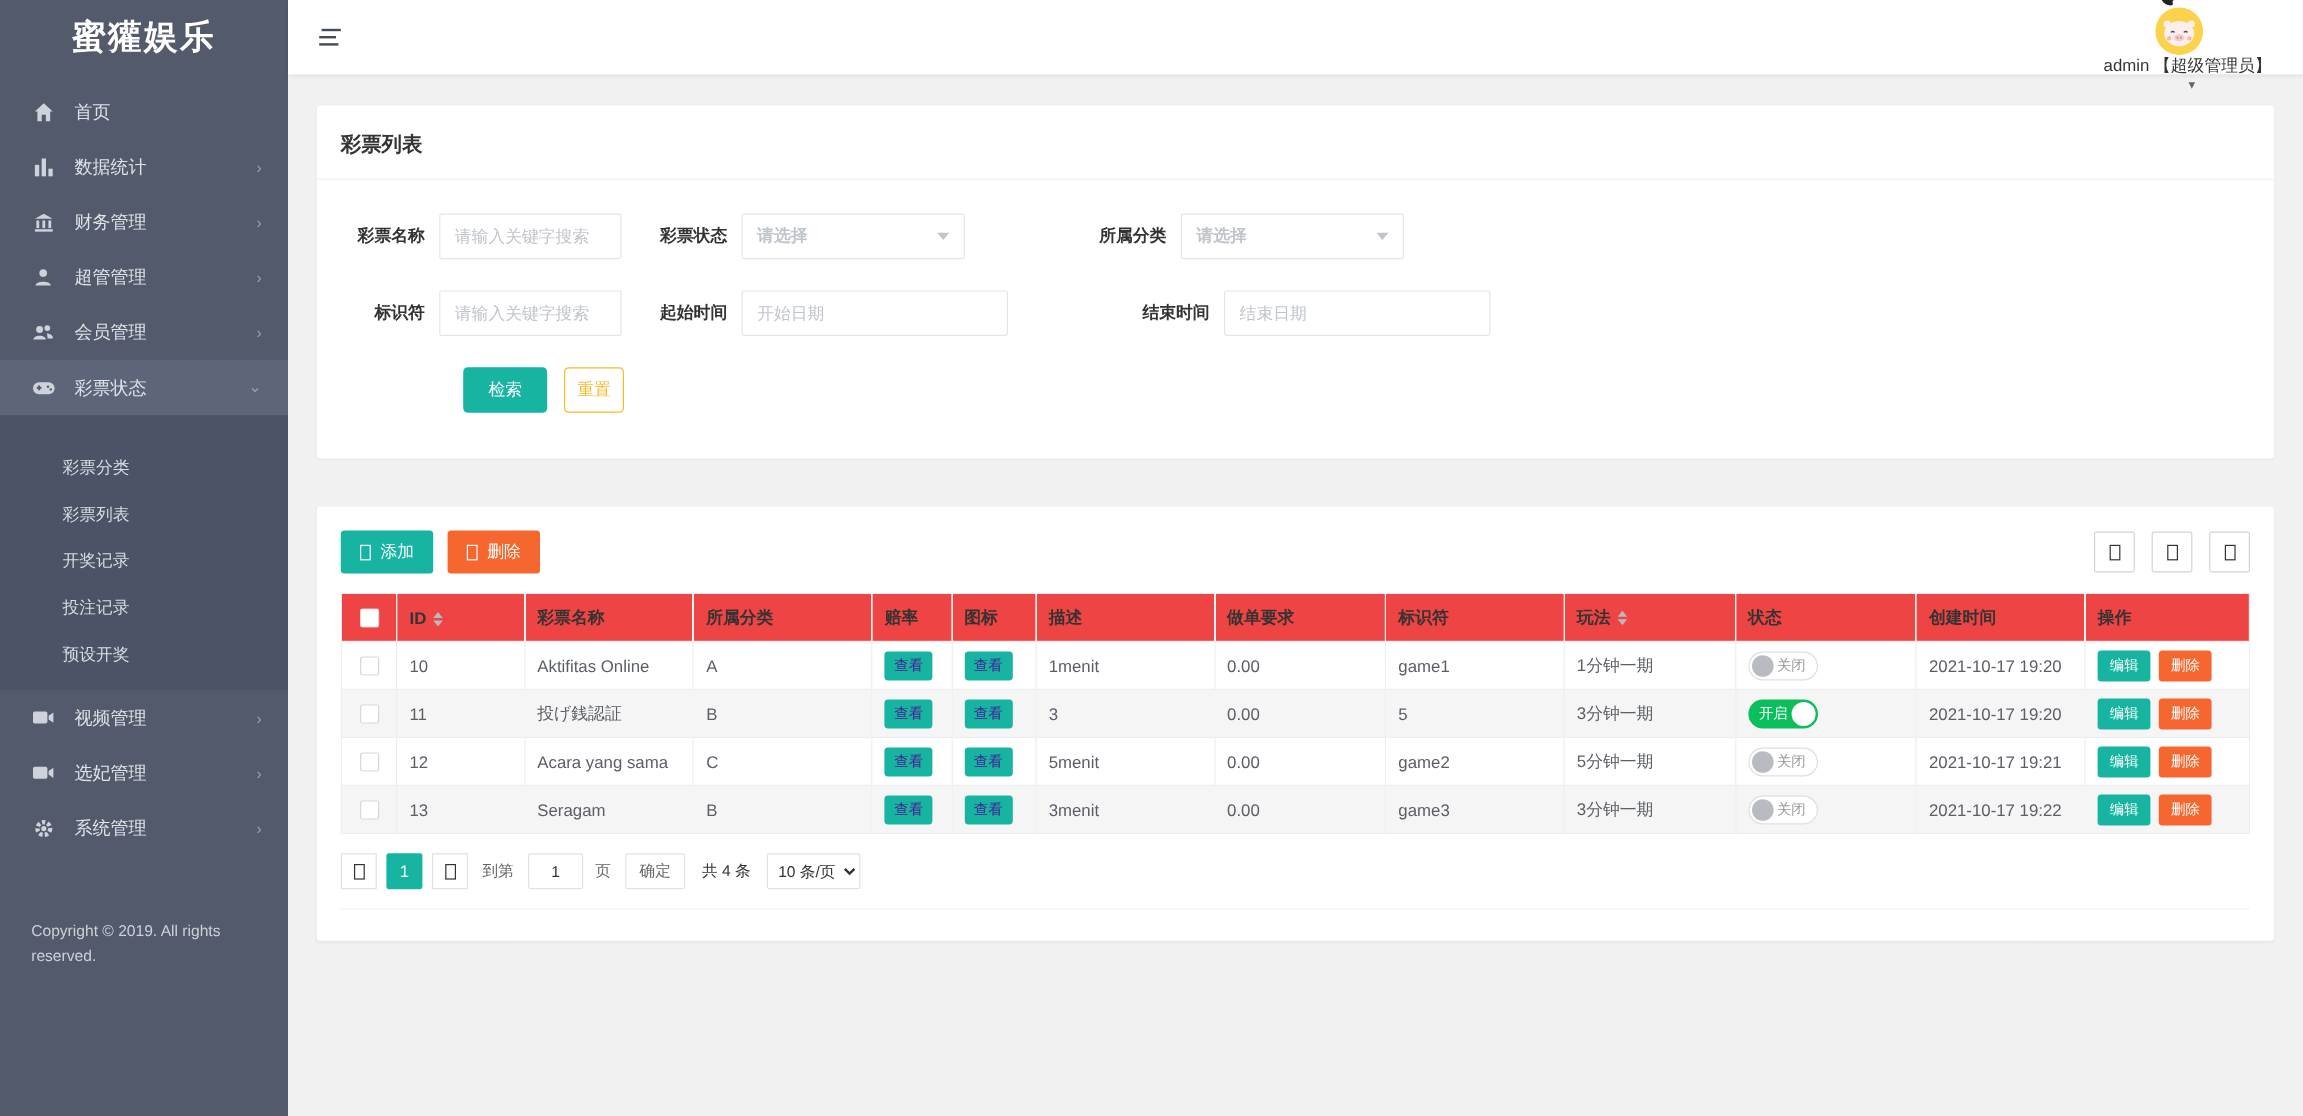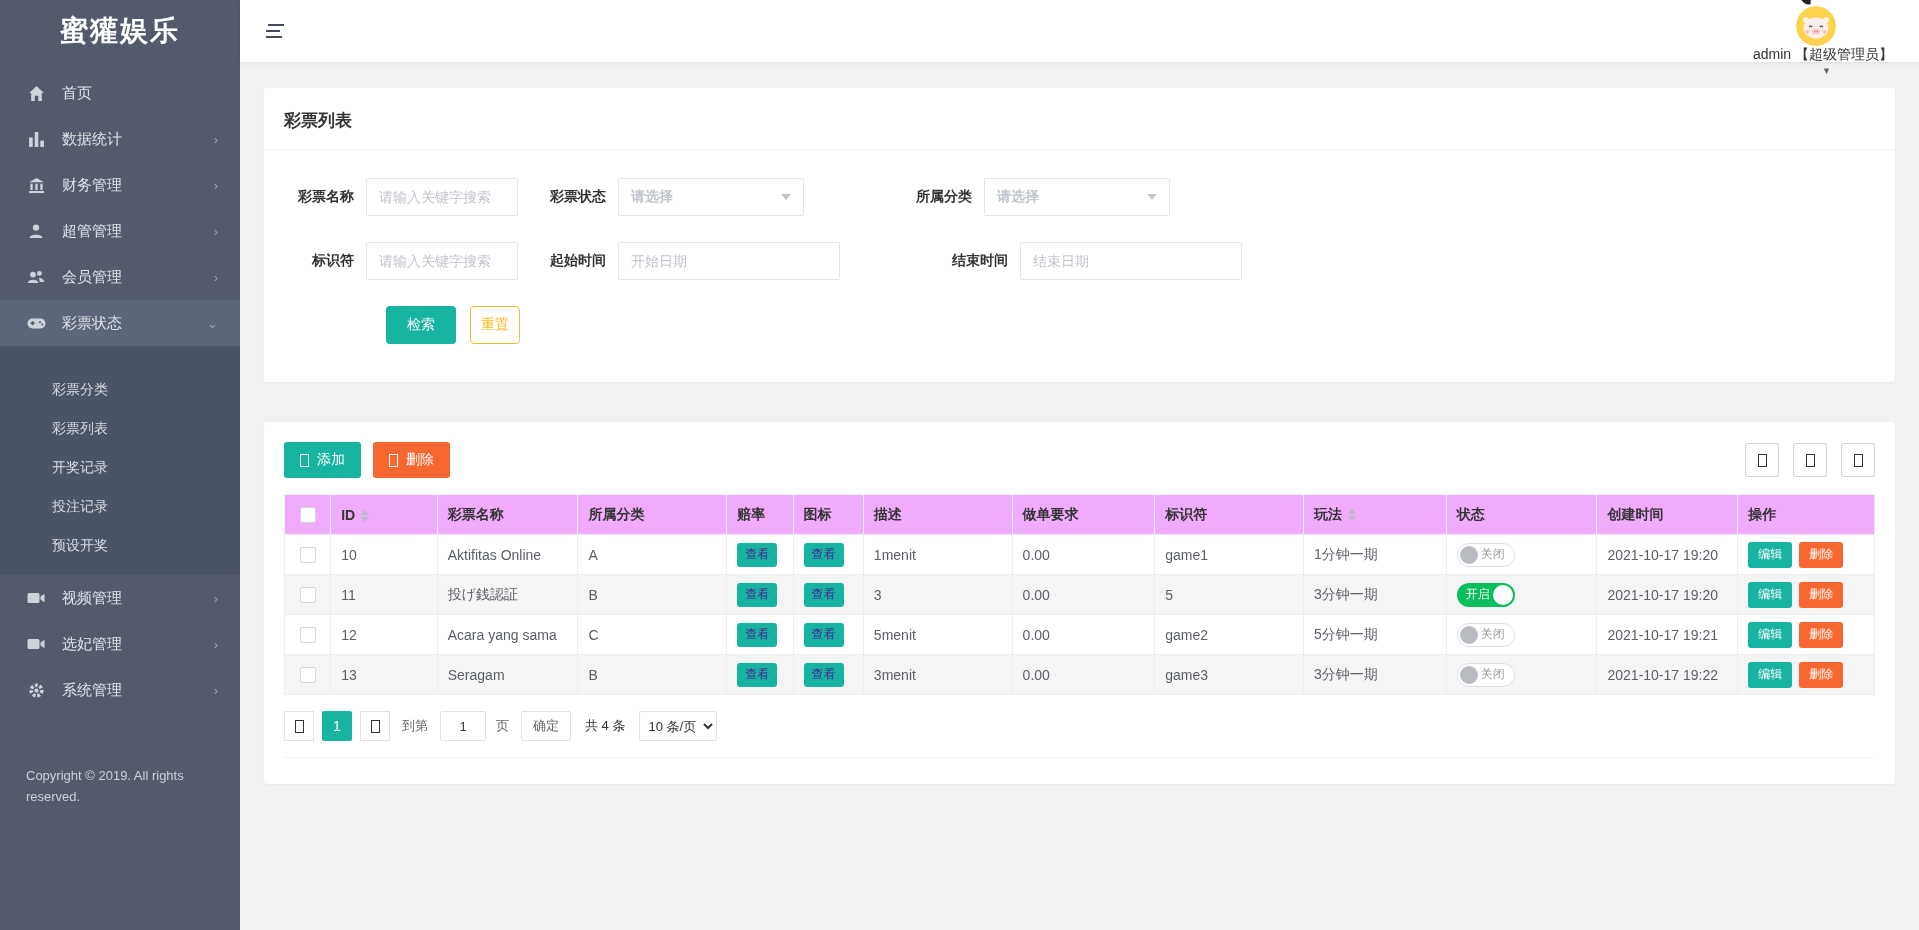--- a/index.html
+++ b/index.html
@@ -61,21 +61,21 @@
   .toolbar { display:flex; align-items:center; }
   .tbtn { height:36px; padding:0 16px; border:none; border-radius:3px; color:#fff; font-size:14px; display:inline-flex; align-items:center; gap:8px; cursor:pointer; font-family:inherit; }
   .tbtn-add { background:#17b4a2; margin-right:12px; }
   .tbtn-del { background:#f5672e; }
   .tofu { display:inline-block; width:9px; height:13px; border:1.5px solid currentColor; }
   .tools { margin-left:auto; display:flex; gap:14px; }
   .tool-btn { width:34px; height:34px; background:#fff; border:1px solid #d4d4d4; border-radius:2px; display:flex; align-items:center; justify-content:center; color:#333; cursor:pointer; }
 
   table { border-collapse:collapse; width:100%; margin-top:16px; table-layout:fixed; }
   th,td { border:1px solid #eceef1; font-size:14px; height:40px; padding:0 10px; text-align:left; overflow:hidden; white-space:nowrap; }
-  th { color:#333; font-weight:bold; background:#f0abfc; }
+  th { color:#333; font-weight:bold; background:#ef4444; }
   td { color:#5a5e66; }
   tr.stripe td { background:#f5f5f6; }
   .cell-center { text-align:center; }
   .checkbox { width:16px; height:16px; border:1px solid #d4d7db; border-radius:2px; background:#fff; display:inline-block; vertical-align:middle; cursor:pointer; }
   .sort { display:inline-flex; flex-direction:column; margin-left:6px; vertical-align:middle; gap:2px; cursor:pointer; }
   .sort i { width:0; height:0; border-left:4px solid transparent; border-right:4px solid transparent; display:block; }
   .sort .up { border-bottom:5px solid #b6bac1; }
   .sort .dn { border-top:5px solid #b6bac1; }
   .btn-view { background:#17b4a2; color:#4c1d95; border:none; border-radius:3px; height:24px; padding:0 8px; font-size:12px; cursor:pointer; font-family:Liberation Serif, serif; }
   .btn-edit { background:#17b4a2; color:#fff; border:none; border-radius:3px; height:26px; padding:0 10px; font-size:12px; cursor:pointer; margin-right:7px; font-family:inherit; }

